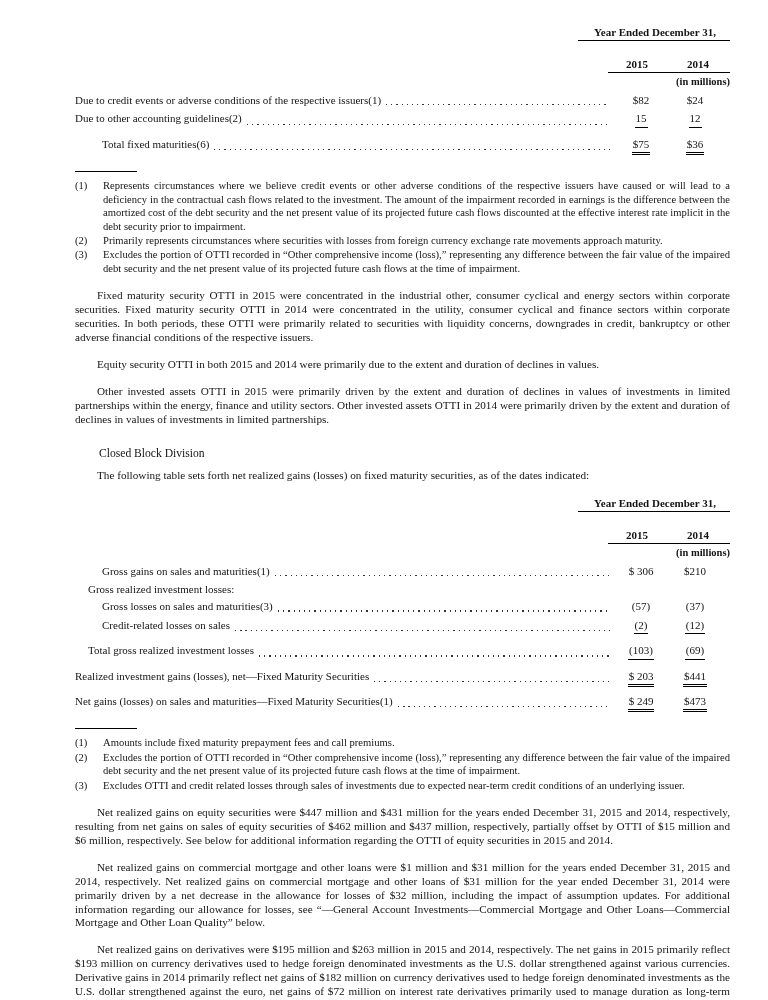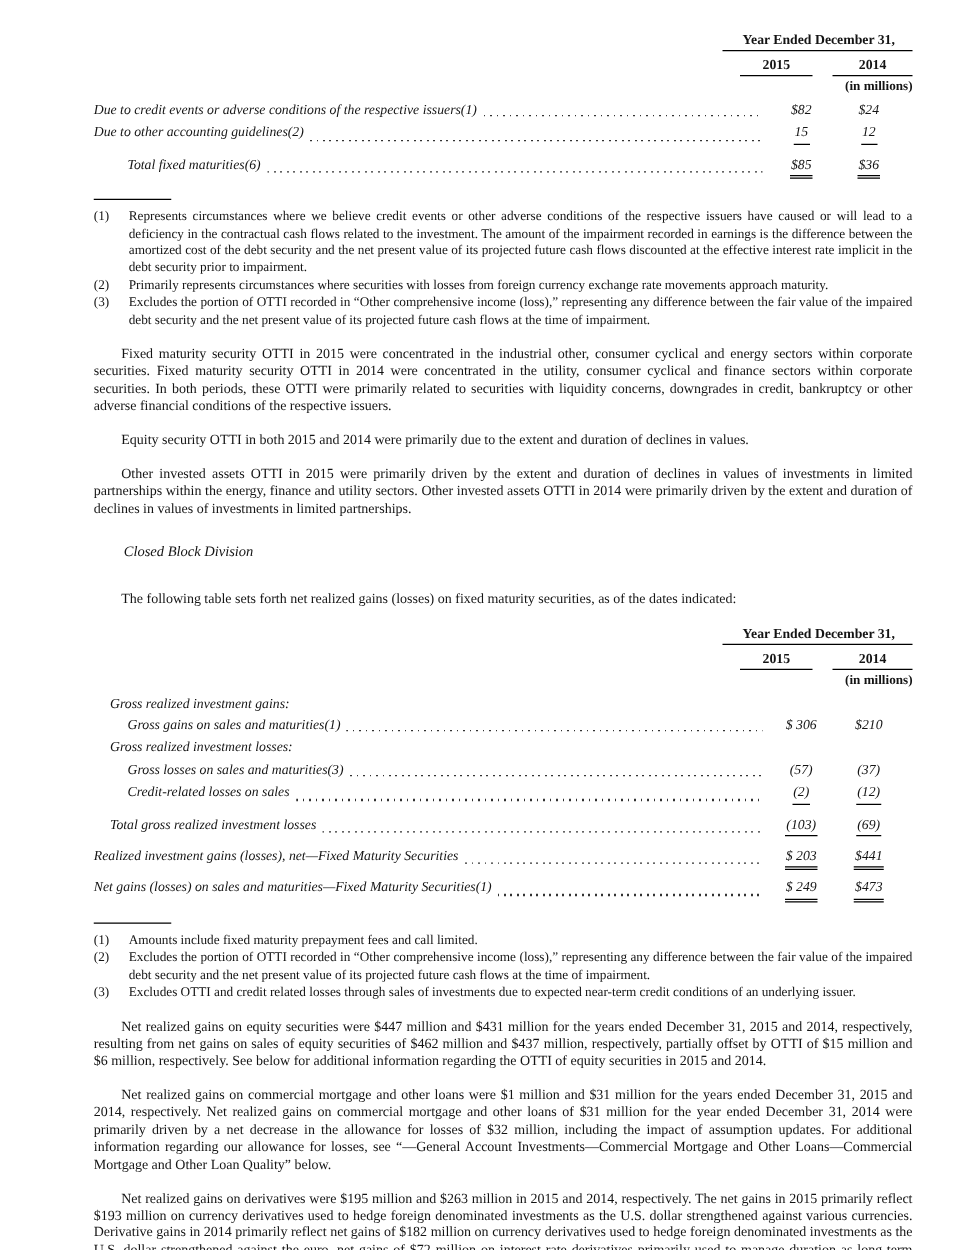--- a/index.html
+++ b/index.html
@@ -12,29 +12,29 @@
   }
   
   .fintable { width:100%; }
   .thead { display:flex; justify-content:flex-end; }
   .thead-cols { width:138px; text-align:center; }
   .period-hdr {
     font-weight:bold; font-size:11px; white-space:nowrap;
     border-bottom:1.5px solid #000; padding-bottom:2px; margin-bottom:1px;
     margin-left:-14px; padding-left:4px; padding-right:2px;
   }
-  .years-row { display:flex; justify-content:space-between; padding-top:4px; }
+  .years-row { display:flex; justify-content:flex-end; padding-top:16px; }
   .year-cell {
     font-weight:bold; font-size:11px; text-align:center;
     border-bottom:1.5px solid #000; padding-bottom:2px;
   }
   .year-cell.y1 { width:58px; }
   .year-cell.y2 { width:64px; }
   .units-row { font-weight:bold; font-size:10.5px; text-align:right; padding-top:3px; padding-bottom:3px; }
-  .tbody { margin-top:2px;font-style:italic; }
+  .tbody { margin-top:2px; }
   .trow { display:flex; align-items:baseline; padding:2px 0; font-size:11px; line-height:1.22; }
   .trow.gap { margin-top:6px; }
   .trow .lbl { white-space:nowrap; }
   .trow.ind1 .lbl { padding-left:13px; }
   .trow.ind2 .lbl { padding-left:27px; }
   .leader {
     flex:1; height:1.3px; align-self:flex-end; margin:0 6px 3px 5px;
     background:repeating-linear-gradient(90deg,#333 0 1.3px,transparent 1.3px 5.2px);
   }
   .trow.group .leader, .trow.group .val { visibility:hidden; }
@@ -47,21 +47,21 @@
   .trow.ul-double .val .num::after {
     content:""; position:absolute; left:0; right:0; bottom:-3px; border-bottom:1px solid #000;
   }
   
   .fnrule { width:62px; border-top:1px solid #000; margin:16px 0 7px 0; }
   .fnote { display:flex; font-size:10.6px; line-height:1.27; margin-bottom:1px; }
   .fnote .fnum { width:28px; flex:none; }
   .fnote .ftext { flex:1; text-align:justify; }
   
   .para { font-size:11.2px; line-height:1.24; text-align:justify; text-indent:22px; margin-top:13px; }
-  .section-heading { font-style:italic; font-size:11.6px; margin:20px 0 16px 24px; }
+  .section-heading { font-size:11.6px; margin:20px 0 0 24px; }
   .table-intro { font-size:11.2px; margin-top:9px; text-indent:22px; }
   .tblock2 { margin-top:16px; }
 </style>
 </head>
 <body>
 
 <div class="page">
 
   <div class="fintable">
     <div class="thead">
@@ -84,21 +84,21 @@
         </div>
         <div class="trow ind0 ul-single">
           <span class="lbl">Due to other accounting guidelines(2)</span>
           <span class="leader"></span>
           <span class="val v1"><span class="num">15</span></span>
           <span class="val v2"><span class="num">12</span></span>
         </div>
         <div class="trow ind2 ul-double gap">
           <span class="lbl">Total fixed maturities(6)</span>
           <span class="leader"></span>
-          <span class="val v1"><span class="num">$85</span></span>
+          <span class="val v1"><span class="num">$75</span></span>
           <span class="val v2"><span class="num">$36</span></span>
         </div>
       </div>
   </div>
 
   <div class="fnrule"></div>
   <div>
 
   <div class="fnote ind0 ul-none">
         <span class="fnum">(1)</span>
@@ -130,39 +130,33 @@
         <div class="period-hdr">Year Ended December 31,</div>
         <div class="years-row">
           <div class="year-cell y1">2015</div>
           <div class="year-cell y2">2014</div>
         </div>
         <div class="units-row">(in millions)</div>
       </div>
     </div>
     <div class="tbody">
 
-    <div class="trow ind1 ul-none group">
-          <span class="lbl">Gross realized investment gains:</span>
+        <div class="trow ind2 ul-none">
+          <span class="lbl">Gross gains on sales and maturities(1)</span>
+          <span class="leader"></span>
+          <span class="val v1"><span class="num">$ 306</span></span>
+          <span class="val v2"><span class="num">$210</span></span>
+        </div>
+        <div class="trow ind1 ul-none group">
+          <span class="lbl">Gross realized investment losses:</span>
           <span class="leader"></span>
           <span class="val v1"><span class="num"></span></span>
           <span class="val v2"><span class="num"></span></span>
         </div>
         <div class="trow ind2 ul-none">
-          <span class="lbl">Gross gains on sales and maturities(1)</span>
-          <span class="leader"></span>
-          <span class="val v1"><span class="num">$ 306</span></span>
-          <span class="val v2"><span class="num">$210</span></span>
-        </div>
-        <div class="trow ind1 ul-none group">
-          <span class="lbl">Gross realized investment losses:</span>
-          <span class="leader"></span>
-          <span class="val v1"><span class="num"></span></span>
-          <span class="val v2"><span class="num"></span></span>
-        </div>
-        <div class="trow ind2 ul-none">
           <span class="lbl">Gross losses on sales and maturities(3)</span>
           <span class="leader"></span>
           <span class="val v1"><span class="num">(57)</span></span>
           <span class="val v2"><span class="num">(37)</span></span>
         </div>
         <div class="trow ind2 ul-single">
           <span class="lbl">Credit-related losses on sales</span>
           <span class="leader"></span>
           <span class="val v1"><span class="num">(2)</span></span>
           <span class="val v2"><span class="num">(12)</span></span>
@@ -186,21 +180,21 @@
           <span class="val v2"><span class="num">$473</span></span>
         </div>
       </div>
   </div>
 
   <div class="fnrule"></div>
   <div>
 
   <div class="fnote ind0 ul-none">
         <span class="fnum">(1)</span>
-        <span class="ftext">Amounts include fixed maturity prepayment fees and call limited.</span>
+        <span class="ftext">Amounts include fixed maturity prepayment fees and call premiums.</span>
       </div>
       <div class="fnote ind0 ul-none">
         <span class="fnum">(2)</span>
         <span class="ftext">Excludes the portion of OTTI recorded in “Other comprehensive income (loss),” representing any difference between the fair value of the impaired debt security and the net present value of its projected future cash flows at the time of impairment.</span>
       </div>
       <div class="fnote ind0 ul-none">
         <span class="fnum">(3)</span>
         <span class="ftext">Excludes OTTI and credit related losses through sales of investments due to expected near-term credit conditions of an underlying issuer.</span>
       </div>
     </div>

